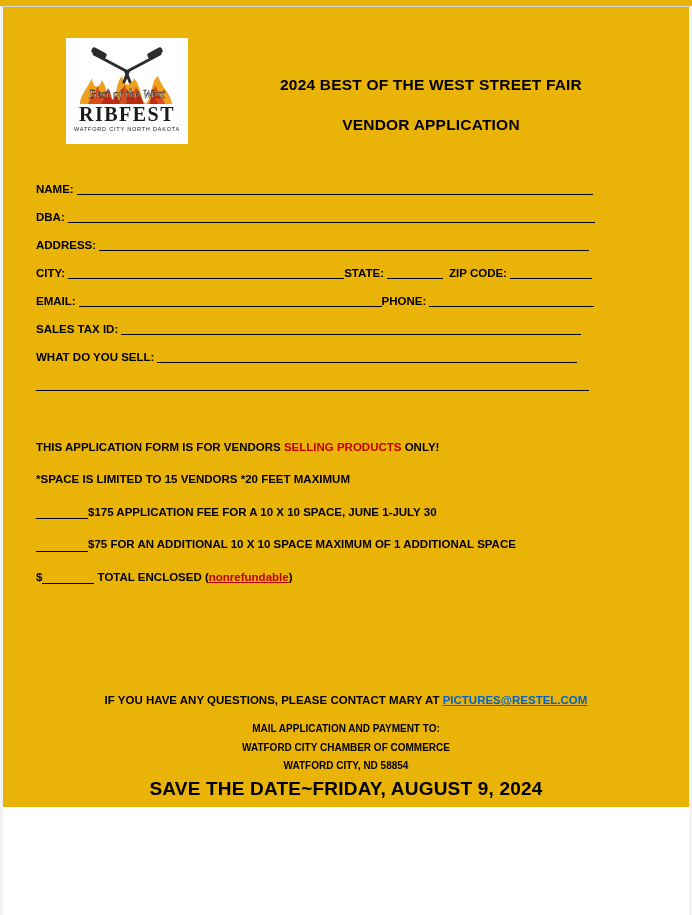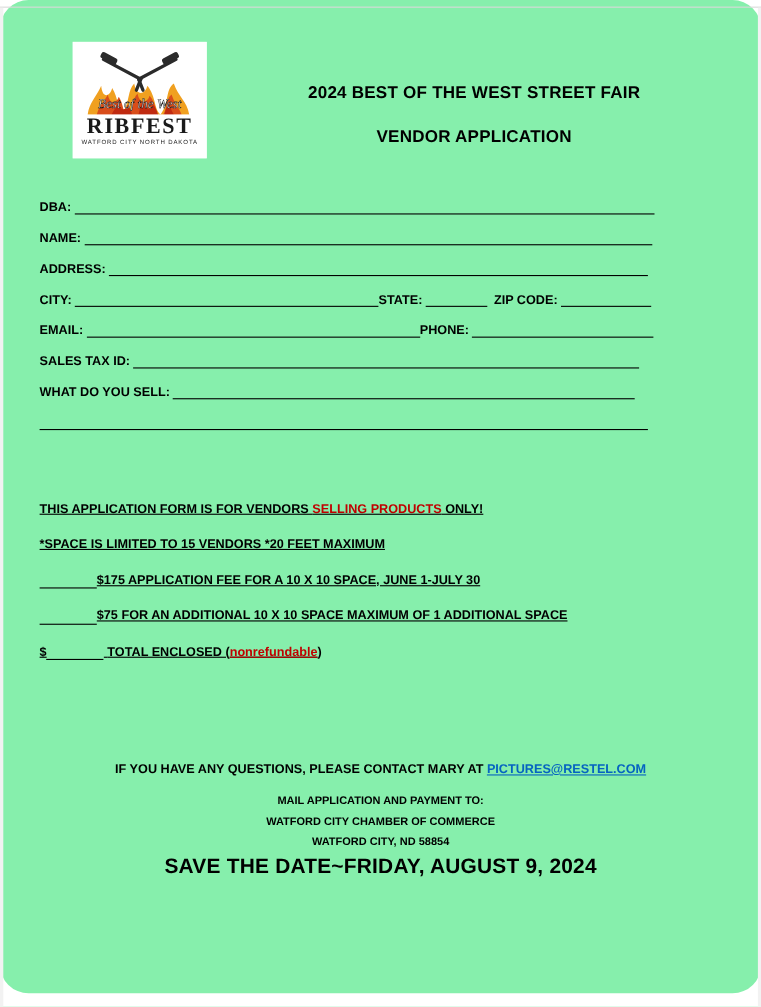--- a/index.html
+++ b/index.html
@@ -12,23 +12,22 @@
     height: 915px;
     font-family: "Liberation Sans", sans-serif;
     color: #000000;
     position: relative;
     overflow: hidden;
   }
   .page {
     position: absolute;
     left: 0; top: 0;
     width: 692px;
-    height: 903px;
-    background: #86efac;
-    border-radius: 26px;
+    height: 807px;
+    background: #eab308;
   }
   .top-rule {
     position: absolute;
     left: 0; top: 6px;
     width: 692px;
     height: 1px;
     background: #d9d9d9;
   }
   .side-edge-left {
     position: absolute;
@@ -107,25 +106,24 @@
   .blank-rule {
     display: block;
     border-bottom: 1px solid #000;
     height: 12px;
     width: 553px;
   }
 
   
   .body-block {
     position: absolute;
-    left: 36px; top: 456px;
-    width: 620px;
-    font-size: 11.5px;
-    font-weight: bold;
-    text-decoration: underline;
+    left: 36px; top: 440px;
+    width: 620px;
+    font-size: 11.5px;
+    font-weight: bold;
   }
   .para {
     margin-bottom: 18px;
     line-height: 1.25;
   }
   .para.indent {
     margin-left: 0px;
   }
   .red { color: #c00000; }
   .underline-red {
@@ -219,25 +217,25 @@
 
     <div class="title-block">
       <div class="title-line1">2024 BEST OF THE WEST STREET FAIR</div>
       <div class="title-line2">VENDOR APPLICATION</div>
     </div>
   </div>
 
   <div class="fields">
 
     <div class="field-row">
+      <span class="lbl">NAME:</span><span class="rule" style="width:516px"></span>
+    </div>
+
+    <div class="field-row">
       <span class="lbl">DBA:</span><span class="rule" style="width:527px"></span>
-    </div>
-
-    <div class="field-row">
-      <span class="lbl">NAME:</span><span class="rule" style="width:516px"></span>
     </div>
 
     <div class="field-row">
       <span class="lbl">ADDRESS:</span><span class="rule" style="width:490px"></span>
     </div>
 
     <div class="field-row">
       <span class="lbl">CITY:</span><span class="rule" style="width:276px"></span><span class="lbl">STATE:</span><span class="rule" style="width:56px"></span><span class="lbl" style="margin-left:6px">ZIP CODE:</span><span class="rule" style="width:82px"></span>
     </div>
 

